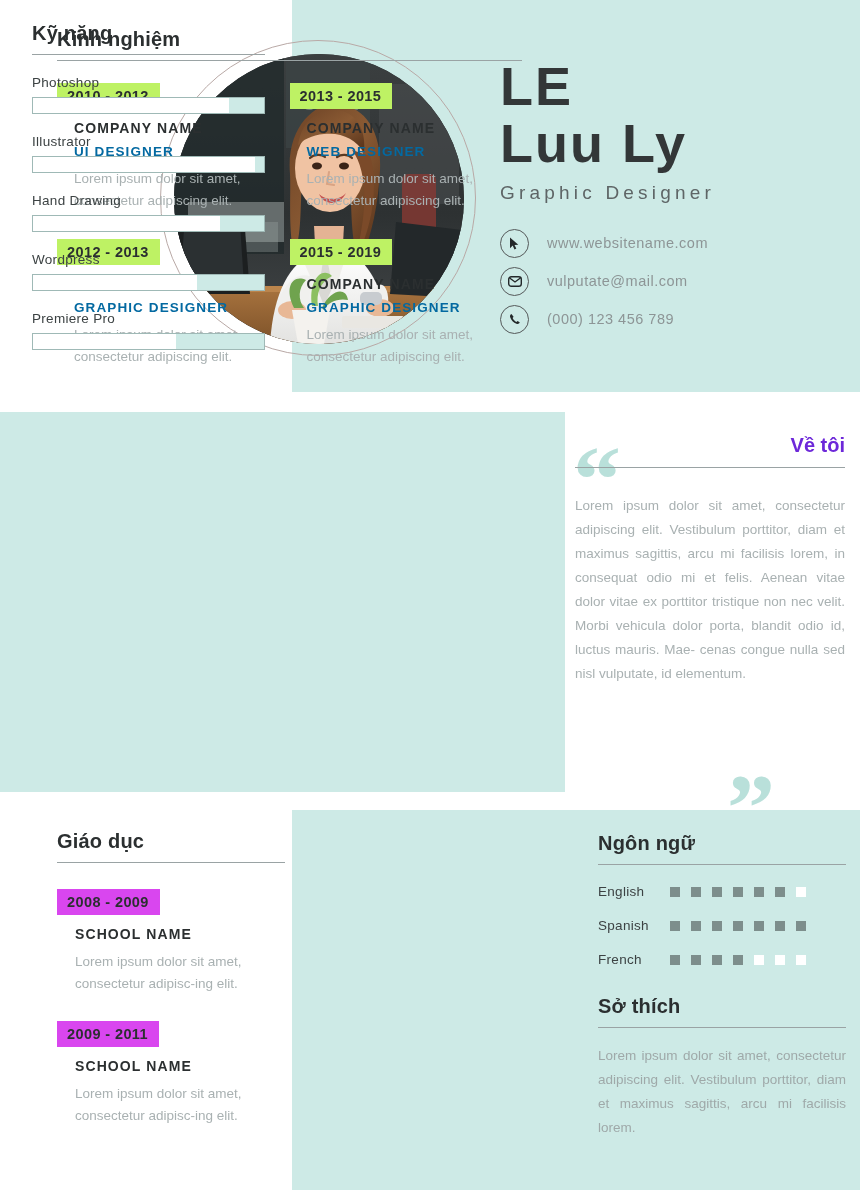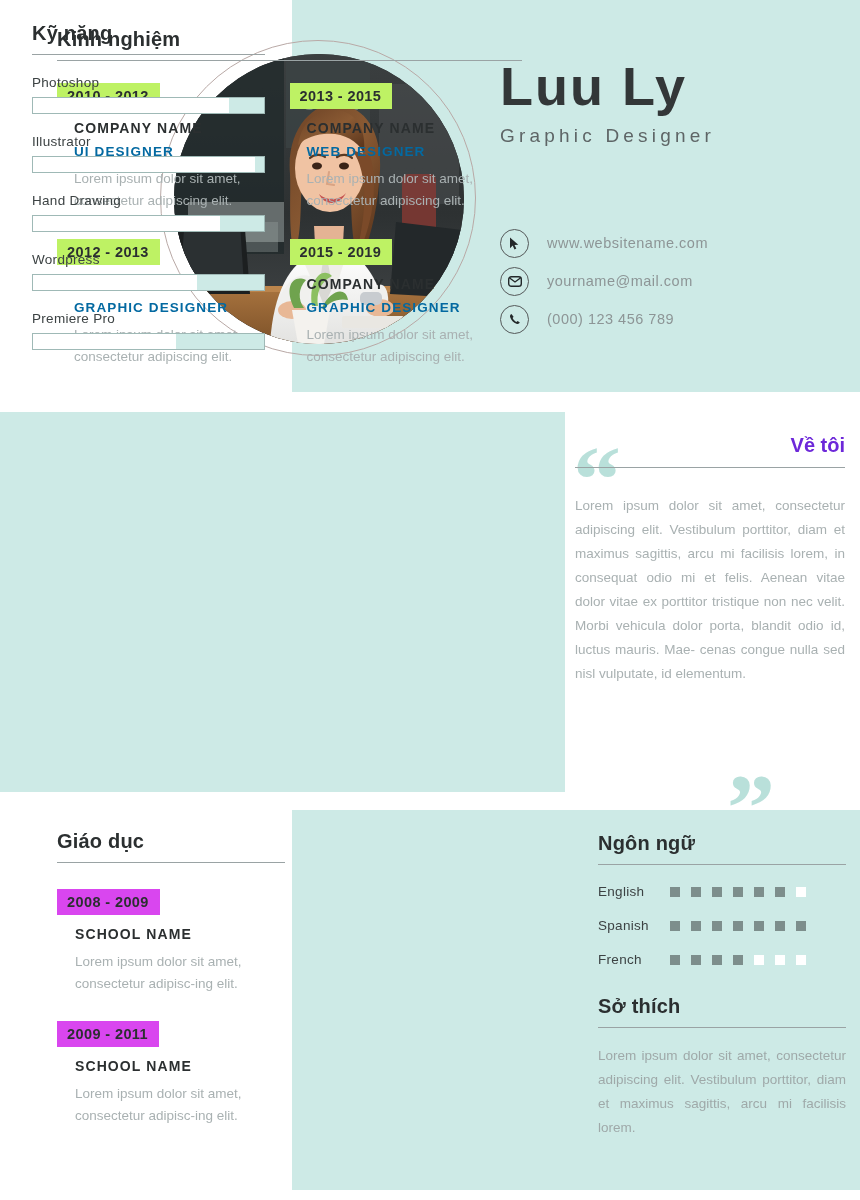--- a/index.html
+++ b/index.html
@@ -398,41 +398,42 @@
         <path d="M120 254 C110 234 118 220 132 226 C124 234 124 246 130 254 Z" fill="#6fa34e"></path>
         <path d="M138 252 C134 226 148 212 158 222 C146 228 142 240 144 252 Z" fill="#8cc062"></path>
         <path d="M148 254 C156 236 172 232 174 246 C164 244 154 248 150 256 Z" fill="#6fa34e"></path>
 
         <rect x="168" y="262" width="62" height="12" rx="2" fill="#e9e7e2"></rect>
       </svg>
     </div>
   </div>
 
   <div class="name-block">
+    <div class="name-line">LE</div>
     <div class="name-line">Luu Ly</div>
     <div class="job-title">Graphic Designer</div>
   </div>
 
   <div class="contact-list">
     <div class="contact-row">
       <span class="contact-icon">
         <svg width="12" height="13" viewBox="0 0 12 13">
             <path d="M1 0.6 L1 11.2 L3.7 8.6 L5.5 12.4 L7.3 11.5 L5.5 7.9 L9.3 7.7 Z" fill="#23282a"></path>
           </svg>
       </span>
       <span class="contact-text">www.websitename.com</span>
     </div>
     <div class="contact-row">
       <span class="contact-icon">
         <svg width="14" height="11" viewBox="0 0 14 11">
           <rect x="0.7" y="0.7" width="12.6" height="9.6" rx="2.6" fill="none" stroke="#23282a" stroke-width="1.4"></rect>
           <path d="M1.6 2 L7 6 L12.4 2" fill="none" stroke="#23282a" stroke-width="1.4"></path>
         </svg>
       </span>
-      <span class="contact-text">yourname@mail.com</span>
+      <span class="contact-text">vulputate@mail.com</span>
     </div>
     <div class="contact-row">
       <span class="contact-icon">
         <svg width="12" height="12" viewBox="0 0 12 12">
             <path d="M2.4 1 C1.3 1.5 0.7 2.7 1.2 4.2 C2 6.9 4.6 9.7 7.5 10.7 C9 11.2 10.3 10.6 10.8 9.5 L8.7 8.1 L7.3 9.1 C5.9 8.4 4.3 6.7 3.6 5.1 L4.6 3.8 Z" fill="#23282a"></path>
           </svg>
       </span>
       <span class="contact-text">(000) 123 456 789</span>
     </div>
   </div>

